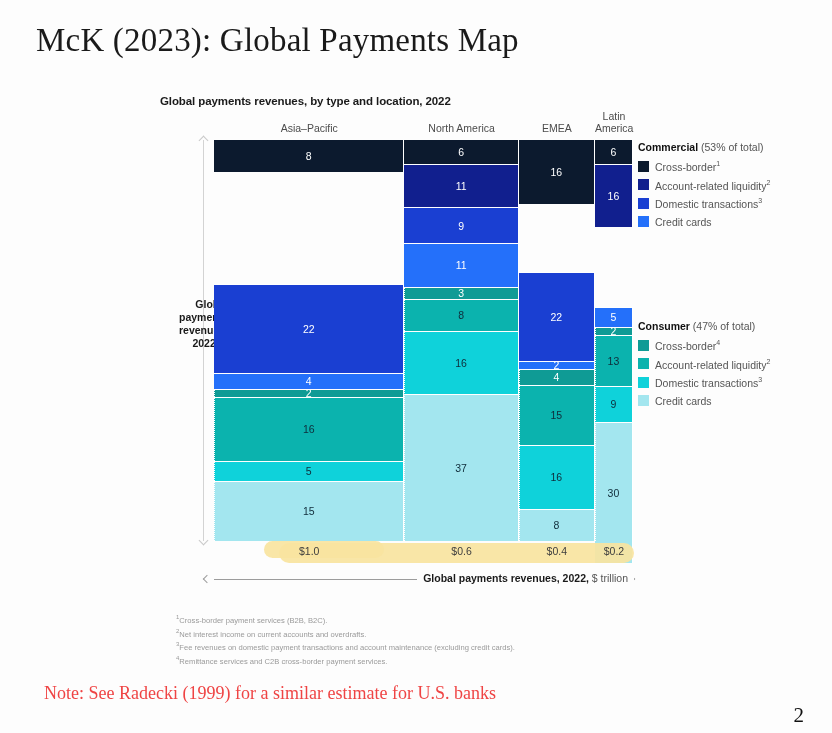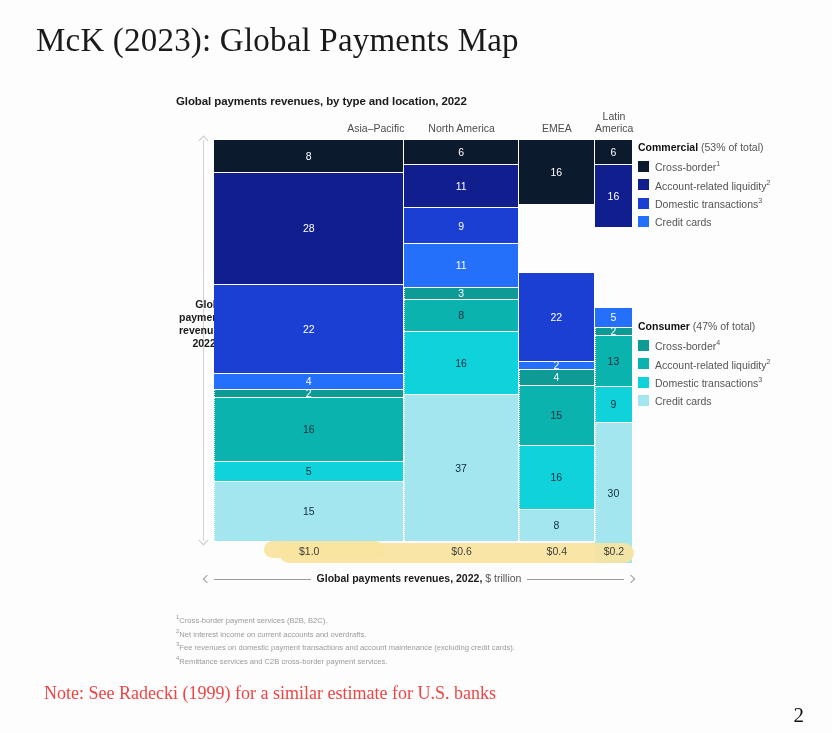--- a/index.html
+++ b/index.html
@@ -39,21 +39,21 @@
     font-family: "Liberation Serif", serif;
     font-size: 21px;
     color: #111;
   }
 
   
   .exhibit { position: absolute; left: 0; top: 0; width: 832px; height: 733px; }
 
   .exhibit-title {
     position: absolute;
-    left: 176px; top: 95px;
+    left: 160px; top: 95px;
     font-size: 11.5px;
     font-weight: bold;
     color: #1a1a1a;
     letter-spacing: -.1px;
     white-space: nowrap;
   }
 
   
   .col-head {
     position: absolute;
@@ -129,21 +129,21 @@
     position: absolute; top: 545px;
     font-size: 10.5px; color: #3d3d3d; text-align: center;
   }
 
   .xaxis-wrap { position: absolute; left: 204px; top: 572px; width: 430px; height: 14px; }
   .xaxis-line {
     position: absolute; top: 7px; height: 1px; background: #9c9c9c;
   }
   .xaxis-label {
     position: absolute; left: 0; right: 0; top: 0;
-    text-align: center; font-size: 10.5px; font-weight: bold; color: #1a1a1a;
+    text-align: right; font-size: 10.5px; font-weight: bold; color: #1a1a1a;
   }
   .xaxis-label .unit { font-weight: normal; color: #555; }
   .xarrow { position: absolute; top: 4px; width: 6px; height: 6px; }
   .xarrow.l { left: 0; border-left: 1px solid #9c9c9c; border-bottom: 1px solid #9c9c9c; transform: rotate(45deg); }
   .xarrow.r { right: 0; border-right: 1px solid #9c9c9c; border-top: 1px solid #9c9c9c; transform: rotate(45deg); }
 
   
   .legend-group { position: absolute; }
   .legend-head { font-size: 10.5px; color: #555; margin-bottom: 7px; white-space: nowrap; }
   .legend-head b { color: #111; }
@@ -165,44 +165,41 @@
 
 <div class="slide">
 
   <div class="slide-title">McK (2023): Global Payments Map</div>
 
   <div class="exhibit">
 
     <div class="exhibit-title">Global payments revenues, by type and location, 2022</div>
 
     <div id="col-heads">
-        <div class="col-head" style="left: 214px; width: 190.455px; top: 122px; text-align: right;">Asia–Pacific</div>
+        <div class="col-head" style="left: 214px; width: 190.455px; top: 122px;">Asia–Pacific</div>
         <div class="col-head" style="left: 404.455px; width: 114.273px; top: 122px;">North America</div>
         <div class="col-head" style="left: 518.727px; width: 76.1818px; top: 122px;">EMEA</div>
         <div class="col-head" style="left: 594.909px; width: 38.0909px; top: 110px;">Latin<br>America</div>
       </div>
 
     <div class="yaxis"></div>
     <div class="yaxis-arrow-top"></div>
     <div class="yaxis-arrow-bot"></div>
 
     <div class="yaxis-label">
       <span>Global</span><br>
       <span>payments</span><br>
       <span>revenues,</span><br>
       <span>2022,</span><span class="pct">%</span>
     </div>
 
     <div class="plot" id="plot">
         <div class="col" style="left: 0px; width: 190.455px;">
           <div class="seg first" style="top: 0px; height: 32.08px; background: rgb(12, 26, 46); color: rgb(255, 255, 255);">
             <span>8</span>
-          </div>
-          <div class="seg" style="top: 32.08px; height: 112.28px; background: rgb(17, 31, 142); color: rgb(255, 255, 255);">
-            <span>28</span>
           </div>
           <div class="seg" style="top: 144.36px; height: 88.22px; background: rgb(26, 63, 210); color: rgb(255, 255, 255);">
             <span>22</span>
           </div>
           <div class="seg" style="top: 232.58px; height: 16.04px; background: rgb(36, 112, 250); color: rgb(255, 255, 255);">
             <span>4</span>
           </div>
           <div class="seg" style="top: 248.62px; height: 8.02px; background: rgb(15, 155, 149); color: rgb(255, 255, 255);">
             <span>2</span>
           </div>

